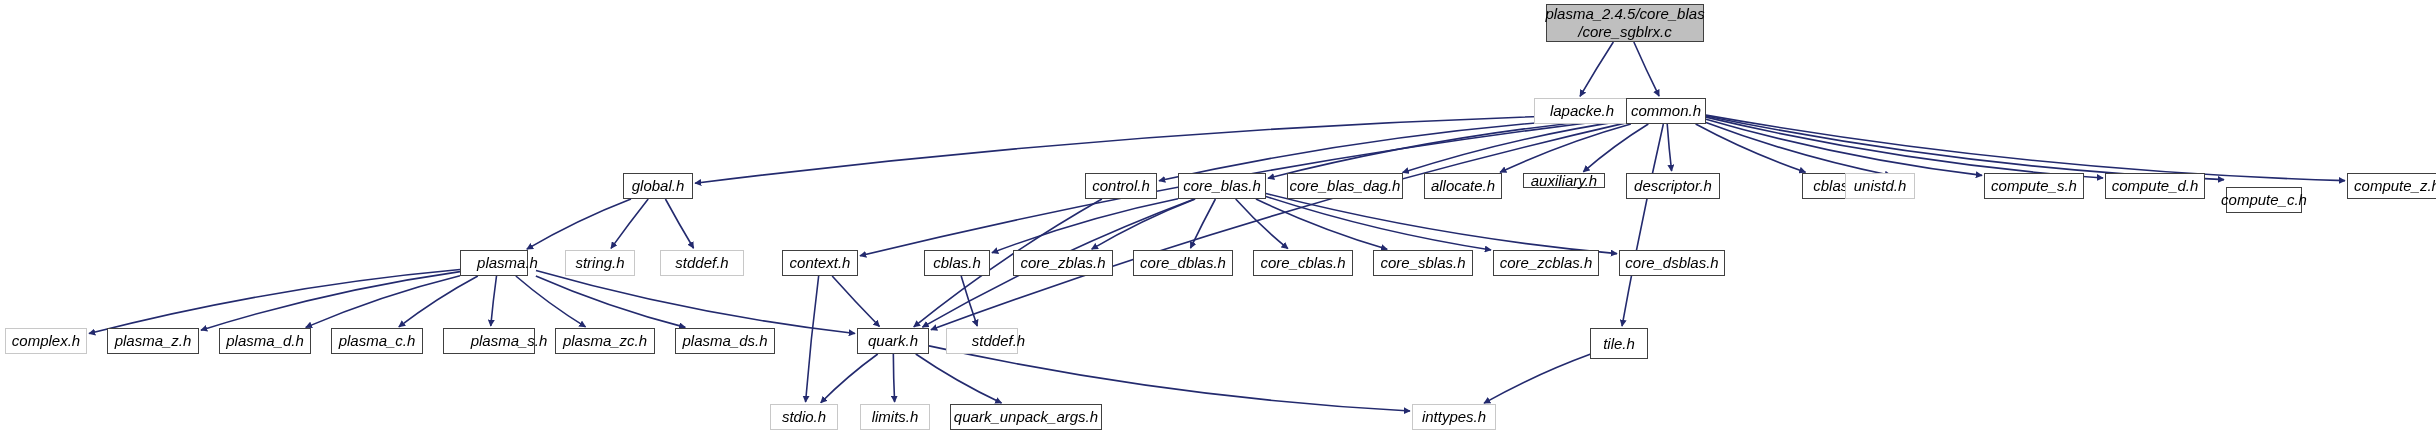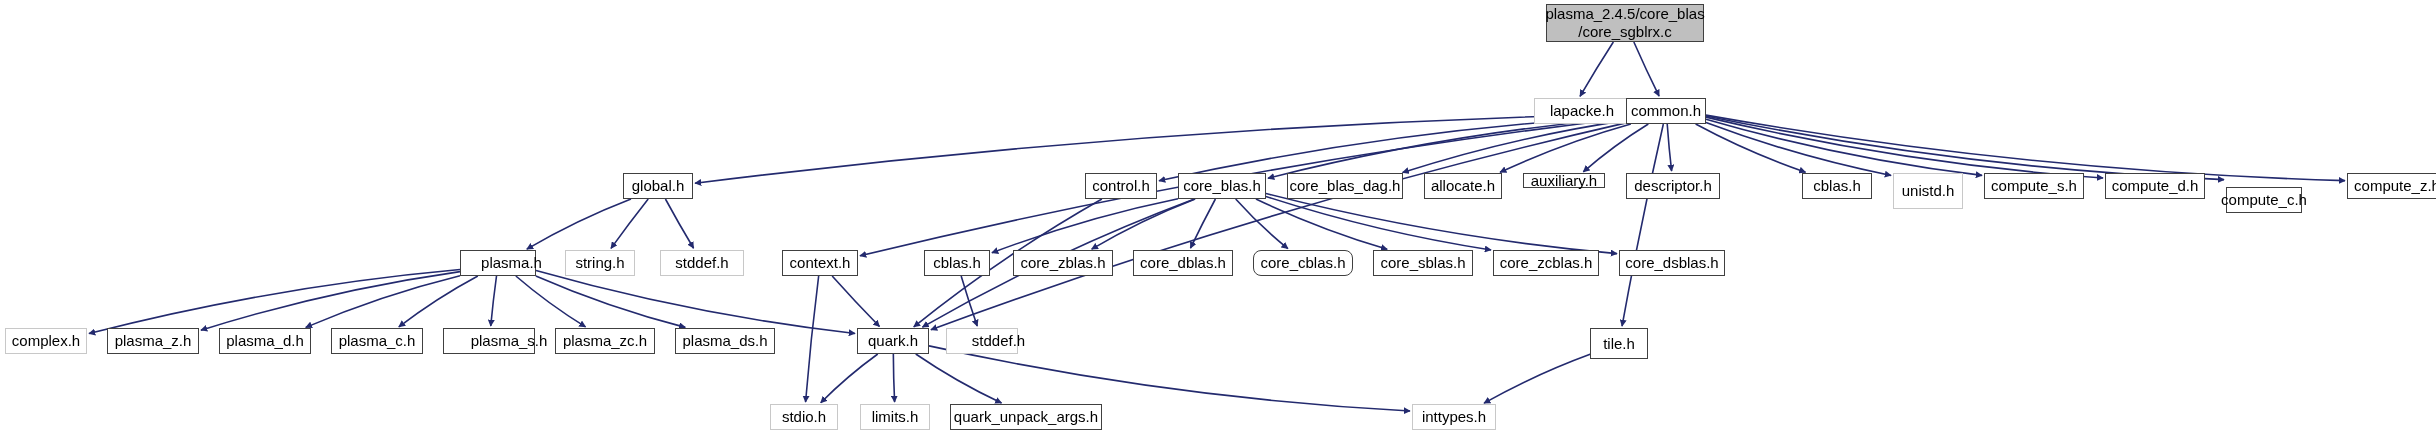--- a/index.html
+++ b/index.html
@@ -27,20 +27,21 @@
     justify-content:center;
     text-align:center;
     font-size:15px;
     line-height:1.18;
     color:#000000;
     background:#ffffff;
     border:1px solid #404040;
     white-space:pre;
     letter-spacing:0px;
     z-index:5;
+    font-style:italic;
   }
   .node.root{
     background:#bfbfbf;
     border:1px solid #404040;
     font-size:15px;
   }
   .node.ext{
     border:1px solid #c8c8c8;
     color:#000000;
   }
@@ -107,33 +108,33 @@
     <div class="node ext" style="left: 1534px; top: 98px; width: 96px; height: 26px;">lapacke.h</div>
     <div class="node" style="left: 1626px; top: 98px; width: 80px; height: 26px;">common.h</div>
     <div class="node" style="left: 623px; top: 173px; width: 70px; height: 26px;">global.h</div>
     <div class="node" style="left: 1085px; top: 173px; width: 72px; height: 26px;">control.h</div>
     <div class="node" style="left: 1178px; top: 173px; width: 88px; height: 26px;">core_blas.h</div>
     <div class="node" style="left: 1287px; top: 173px; width: 116px; height: 26px;">core_blas_dag.h</div>
     <div class="node" style="left: 1424px; top: 173px; width: 78px; height: 26px;">allocate.h</div>
     <div class="node" style="left: 1523px; top: 173px; width: 82px; height: 15px;">auxiliary.h</div>
     <div class="node" style="left: 1626px; top: 173px; width: 94px; height: 26px;">descriptor.h</div>
     <div class="node" style="left: 1802px; top: 173px; width: 70px; height: 26px;">cblas.h</div>
-    <div class="node ext" style="left: 1893px; top: 173px; width: 70px; height: 36px;">unistd.h</div>
+    <div class="node ext" style="left: 1845px; top: 173px; width: 70px; height: 26px;">unistd.h</div>
     <div class="node" style="left: 1984px; top: 173px; width: 100px; height: 26px;">compute_s.h</div>
     <div class="node" style="left: 2105px; top: 173px; width: 100px; height: 26px;">compute_d.h</div>
     <div class="node" style="left: 2226px; top: 187px; width: 76px; height: 26px;">compute_c.h</div>
     <div class="node" style="left: 2347px; top: 173px; width: 100px; height: 26px;">compute_z.h</div>
-    <div class="node" style="left: 460px; top: 250px; width: 76px; height: 26px; padding-left: 27px;">plasma.h</div>
+    <div class="node" style="left: 460px; top: 250px; width: 68px; height: 26px; padding-left: 27px;">plasma.h</div>
     <div class="node ext" style="left: 565px; top: 250px; width: 70px; height: 26px;">string.h</div>
     <div class="node ext" style="left: 660px; top: 250px; width: 84px; height: 26px;">stddef.h</div>
     <div class="node" style="left: 782px; top: 250px; width: 76px; height: 26px;">context.h</div>
     <div class="node" style="left: 924px; top: 250px; width: 66px; height: 26px;">cblas.h</div>
     <div class="node" style="left: 1013px; top: 250px; width: 100px; height: 26px;">core_zblas.h</div>
     <div class="node" style="left: 1133px; top: 250px; width: 100px; height: 26px;">core_dblas.h</div>
-    <div class="node" style="left: 1253px; top: 250px; width: 100px; height: 26px; border-radius: 8px;">core_cblas.h</div>
+    <div class="node" style="left: 1253px; top: 250px; width: 100px; height: 26px;">core_cblas.h</div>
     <div class="node" style="left: 1373px; top: 250px; width: 100px; height: 26px;">core_sblas.h</div>
     <div class="node" style="left: 1493px; top: 250px; width: 106px; height: 26px;">core_zcblas.h</div>
     <div class="node" style="left: 1619px; top: 250px; width: 106px; height: 26px;">core_dsblas.h</div>
     <div class="node ext" style="left: 5px; top: 328px; width: 82px; height: 26px;">complex.h</div>
     <div class="node" style="left: 107px; top: 328px; width: 92px; height: 26px;">plasma_z.h</div>
     <div class="node" style="left: 219px; top: 328px; width: 92px; height: 26px;">plasma_d.h</div>
     <div class="node" style="left: 331px; top: 328px; width: 92px; height: 26px;">plasma_c.h</div>
     <div class="node" style="left: 443px; top: 328px; width: 92px; height: 26px; padding-left: 40px;">plasma_s.h</div>
     <div class="node" style="left: 555px; top: 328px; width: 100px; height: 26px;">plasma_zc.h</div>
     <div class="node" style="left: 675px; top: 328px; width: 100px; height: 26px;">plasma_ds.h</div>

